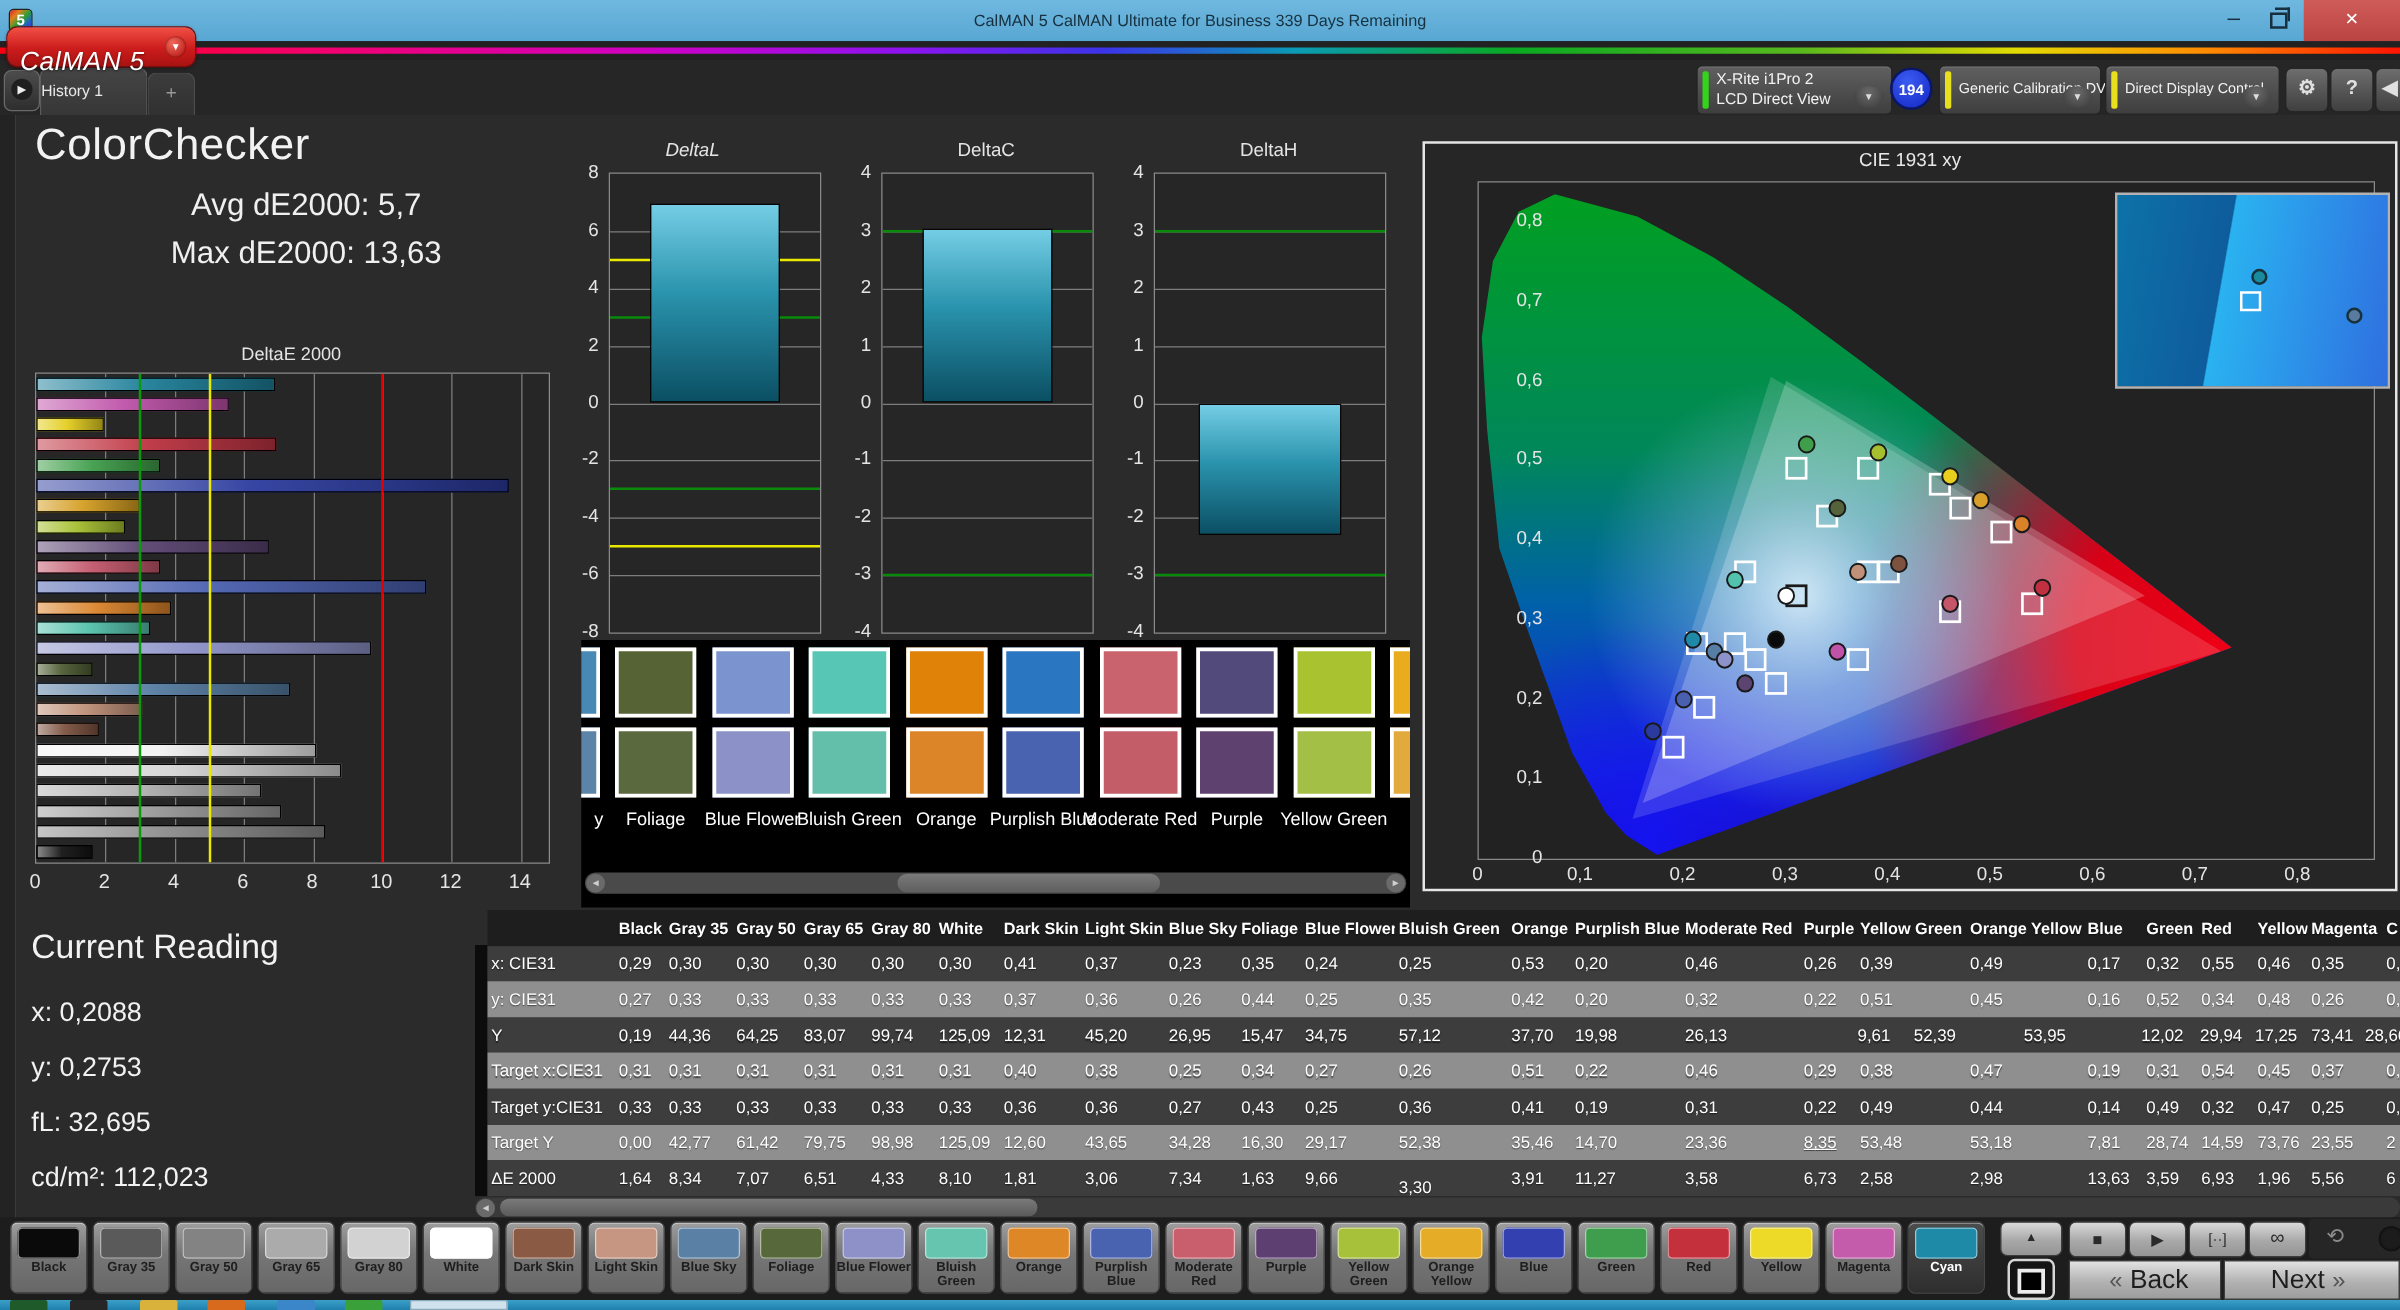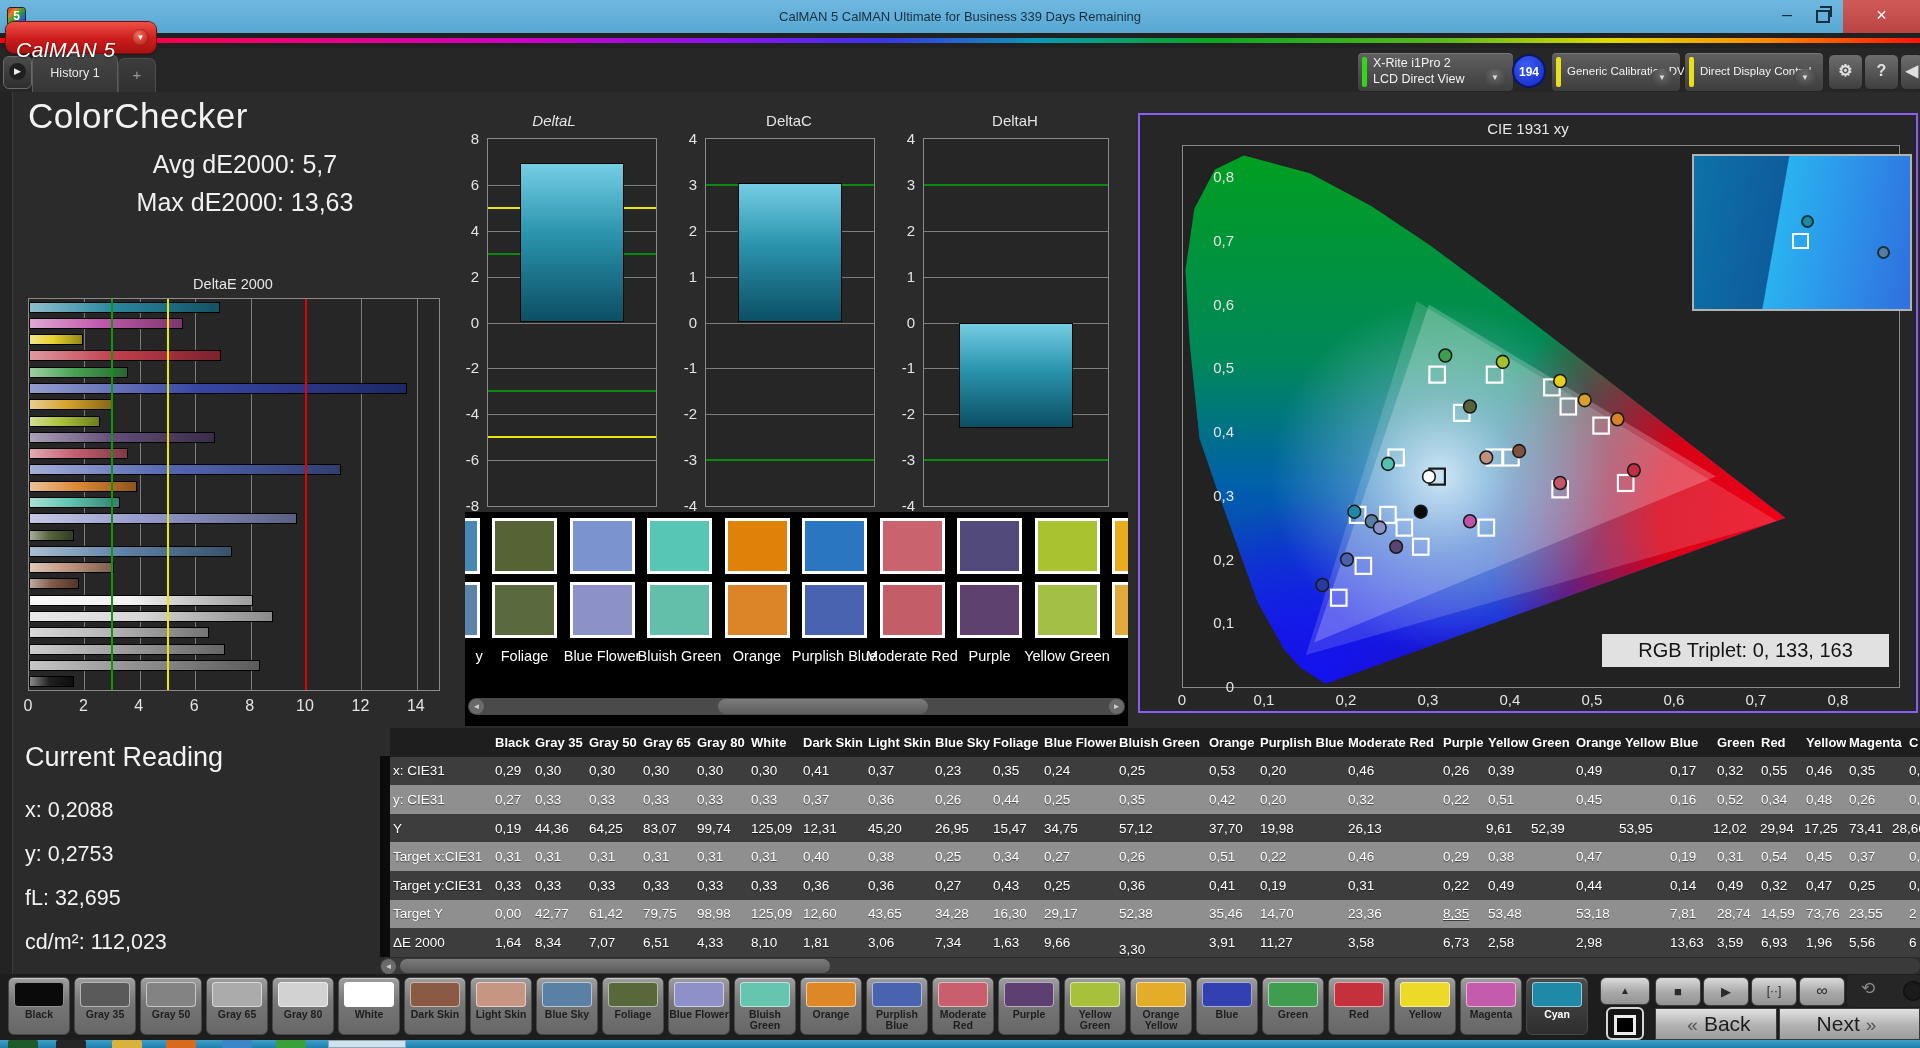--- a/index.html
+++ b/index.html
@@ -36,21 +36,21 @@
     color:#fff;font-size:8px;text-align:center;line-height:17px;}
 
   
   .tabrow{left:0;top:48px;width:1920px;height:44px;background:#262626;border-bottom:1px solid #1b1b1b;}
   .expander{left:3px;top:56px;width:27px;height:31px;border-radius:6px;background:linear-gradient(#4c4c4c,#2e2e2e);
     border:1px solid #6a6a6a;}
   .expander span{display:block;margin:6px auto;width:17px;height:17px;border-radius:50%;background:#1f1f1f;
     color:#eee;font-size:9px;text-align:center;line-height:17px;}
   .tab{left:32px;top:54px;width:84px;height:38px;background:linear-gradient(#454545,#363636);
     border:1px solid #5c5c5c;border-bottom:none;border-radius:7px 7px 0 0;color:#e8e8e8;font-size:12.5px;
-    text-align:center;line-height:36px;}
+    line-height:36px;}
   .tab-add{left:118px;top:58px;width:36px;height:34px;background:linear-gradient(#3c3c3c,#303030);
     border:1px solid #4c4c4c;border-bottom:none;border-radius:7px 7px 0 0;color:#9a9a9a;font-size:15px;
     text-align:center;line-height:32px;}
 
   
   .selector{top:52px;height:38px;background:linear-gradient(#606060,#3e3e3e);border:1px solid #252525;
     border-radius:5px;color:#f2f2f2;box-shadow:inset 0 1px 0 rgba(255,255,255,.15);}
   .sel-bar{position:absolute;left:4px;top:4px;bottom:4px;width:5px;border-radius:2px;}
   .sel-text{position:absolute;left:15px;top:2px;font-size:12.5px;line-height:16px;white-space:nowrap;}
   .sel-text.single{top:10px;}
@@ -90,21 +90,21 @@
   
   .compare{left:465px;top:512px;width:663px;height:214px;background:#000;overflow:hidden;}
   .cmp-cell{position:absolute;height:56px;width:65px;border:3px solid #fff;box-sizing:border-box;}
   .cmp-label{position:absolute;top:136px;width:92px;text-align:center;color:#fff;font-size:14.5px;line-height:17px;}
   .cmp-scroll{position:absolute;left:3px;right:3px;top:186px;height:17px;background:#4a4a4a;border-radius:9px;}
   .cmp-thumb{position:absolute;left:38%;width:32%;top:1px;bottom:1px;border-radius:8px;background:linear-gradient(#7a7a7a,#5e5e5e);}
   .scroll-arrow{position:absolute;top:1px;width:15px;height:15px;border-radius:50%;background:#6a6a6a;
     color:#cfcfcf;font-size:8px;text-align:center;line-height:15px;}
 
   
-  .cie-panel{left:1138px;top:113px;width:780px;height:600px;background:#262626;border:2px solid #8b5cf6;box-sizing:border-box;}
+  .cie-panel{left:1138px;top:113px;width:780px;height:600px;background:#262626;border:2px solid #e5e5e5;box-sizing:border-box;}
   .cie-title{position:absolute;left:0;top:5px;width:100%;text-align:center;color:#e8e8e8;font-size:15px;}
   .cie-plot{position:absolute;left:42px;top:30px;width:716px;height:541px;border:1px solid #8a8a8a;background:#222;}
   .cie-plot svg{position:absolute;left:0;top:0;width:100%;height:100%;}
   .cie-xt{position:absolute;transform:translateX(-50%);color:#e4e4e4;font-size:15px;top:576px;}
   .cie-yt{position:absolute;transform:translateY(-50%);color:#e4e4e4;font-size:15px;right:682px;}
   .inset{position:absolute;left:552px;top:39px;width:216px;height:153px;border:2px solid #b2b2b2;
     background:linear-gradient(100deg,#0d72a8 0%,#0e5c9c 39%,#2ab2f0 39.5%,#2f6fe0 100%);}
   .inset-dot{position:absolute;width:13px;height:13px;border-radius:50%;border:2px solid #16323a;box-sizing:border-box;}
   .inset-sq{position:absolute;width:17px;height:16px;border:2.5px solid #fff;box-sizing:border-box;}
   .rgb-box{position:absolute;left:462px;top:519px;width:287px;height:33px;background:rgba(236,236,236,.95);
@@ -468,21 +468,20 @@
       <div class="cie-yt" style="top: 252.25px;">0,5</div>
       <div class="cie-yt" style="top: 188.5px;">0,6</div>
       <div class="cie-yt" style="top: 124.75px;">0,7</div>
       <div class="cie-yt" style="top: 61px;">0,8</div>
     </div>
   <div class="inset" id="cie-inset">
       <div class="inset-dot" style="left: 49.5%; top: 38.5%; background: rgb(26, 138, 158);"></div>
       <div class="inset-sq" style="left: 45.5%; top: 50%;"></div>
       <div class="inset-dot" style="left: 84.5%; top: 58.5%; background: rgb(90, 122, 160);"></div>
     </div>
-  <div class="rgb-box">RGB Triplet: 0, 133, 163</div>
 </div>
 
 <div class="abs cr-title">Current Reading</div>
 <div class="abs cr-line" style="top:798px;">x: 0,2088</div>
 <div class="abs cr-line" style="top:842px;">y: 0,2753</div>
 <div class="abs cr-line" style="top:886px;">fL: 32,695</div>
 <div class="abs cr-line" style="top:930px;">cd/m²: 112,023</div>
 
 <div class="abs tbl" id="caltable">
   <div class="t-gutter"></div>

